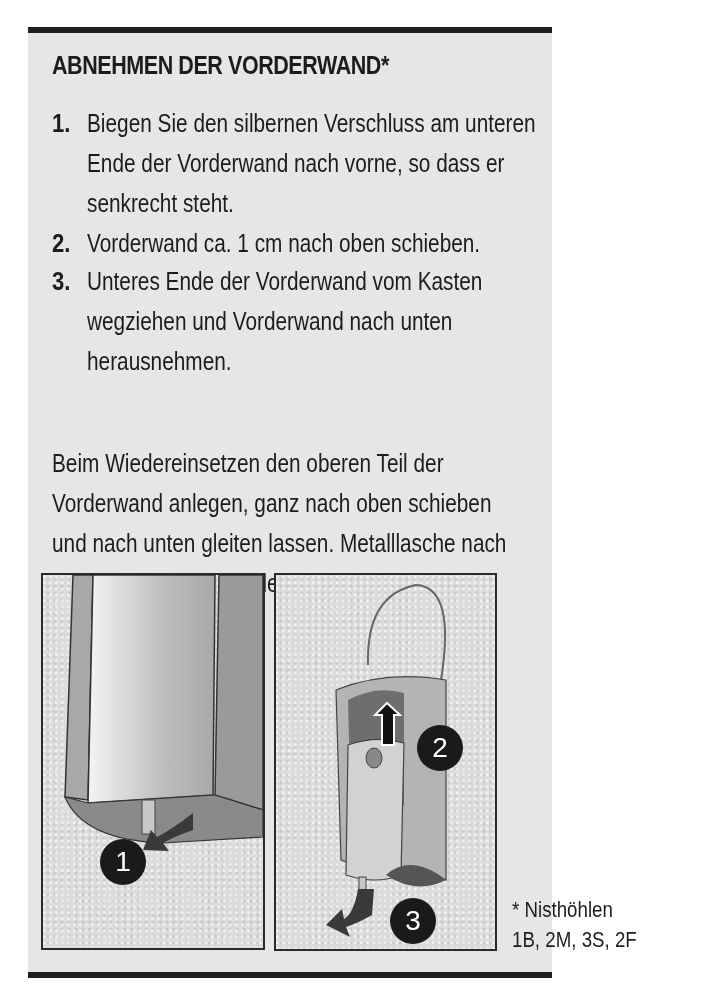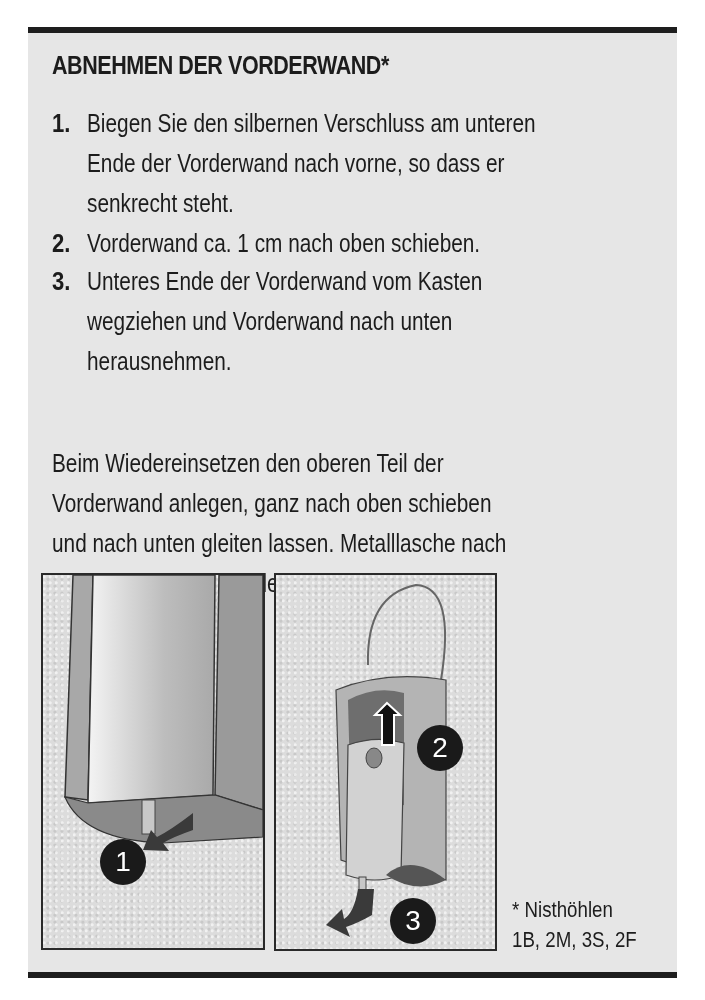--- a/index.html
+++ b/index.html
@@ -1,21 +1,21 @@
 <!DOCTYPE html>
 <html><head>
   <meta charset="utf-8">
   <style>
     html, body { margin: 0; padding: 0; }
     body {
       width: 705px; height: 1000px; background: #ffffff; position: relative; overflow: hidden;
       font-family: "Liberation Sans", "DejaVu Sans", sans-serif;
     }
     .panel {
-      position: absolute; left: 28px; top: 27px; width: 649px; height: 951px;
+      position: absolute; left: 28px; top: 27px; width: 524px; height: 951px;
       background: #e6e6e6;
       border-top: 6px solid #1e1e1e; border-bottom: 6px solid #1e1e1e;
       box-sizing: border-box;
     }
     .heading {
       position: absolute; left: 24px; top: 18px;
       font-family: "Liberation Sans", sans-serif; font-weight: bold;
       font-size: 25px; color: #1c1c1c; letter-spacing: -0.5px;
       transform: scaleX(0.86); transform-origin: left center; white-space: nowrap;
     }

